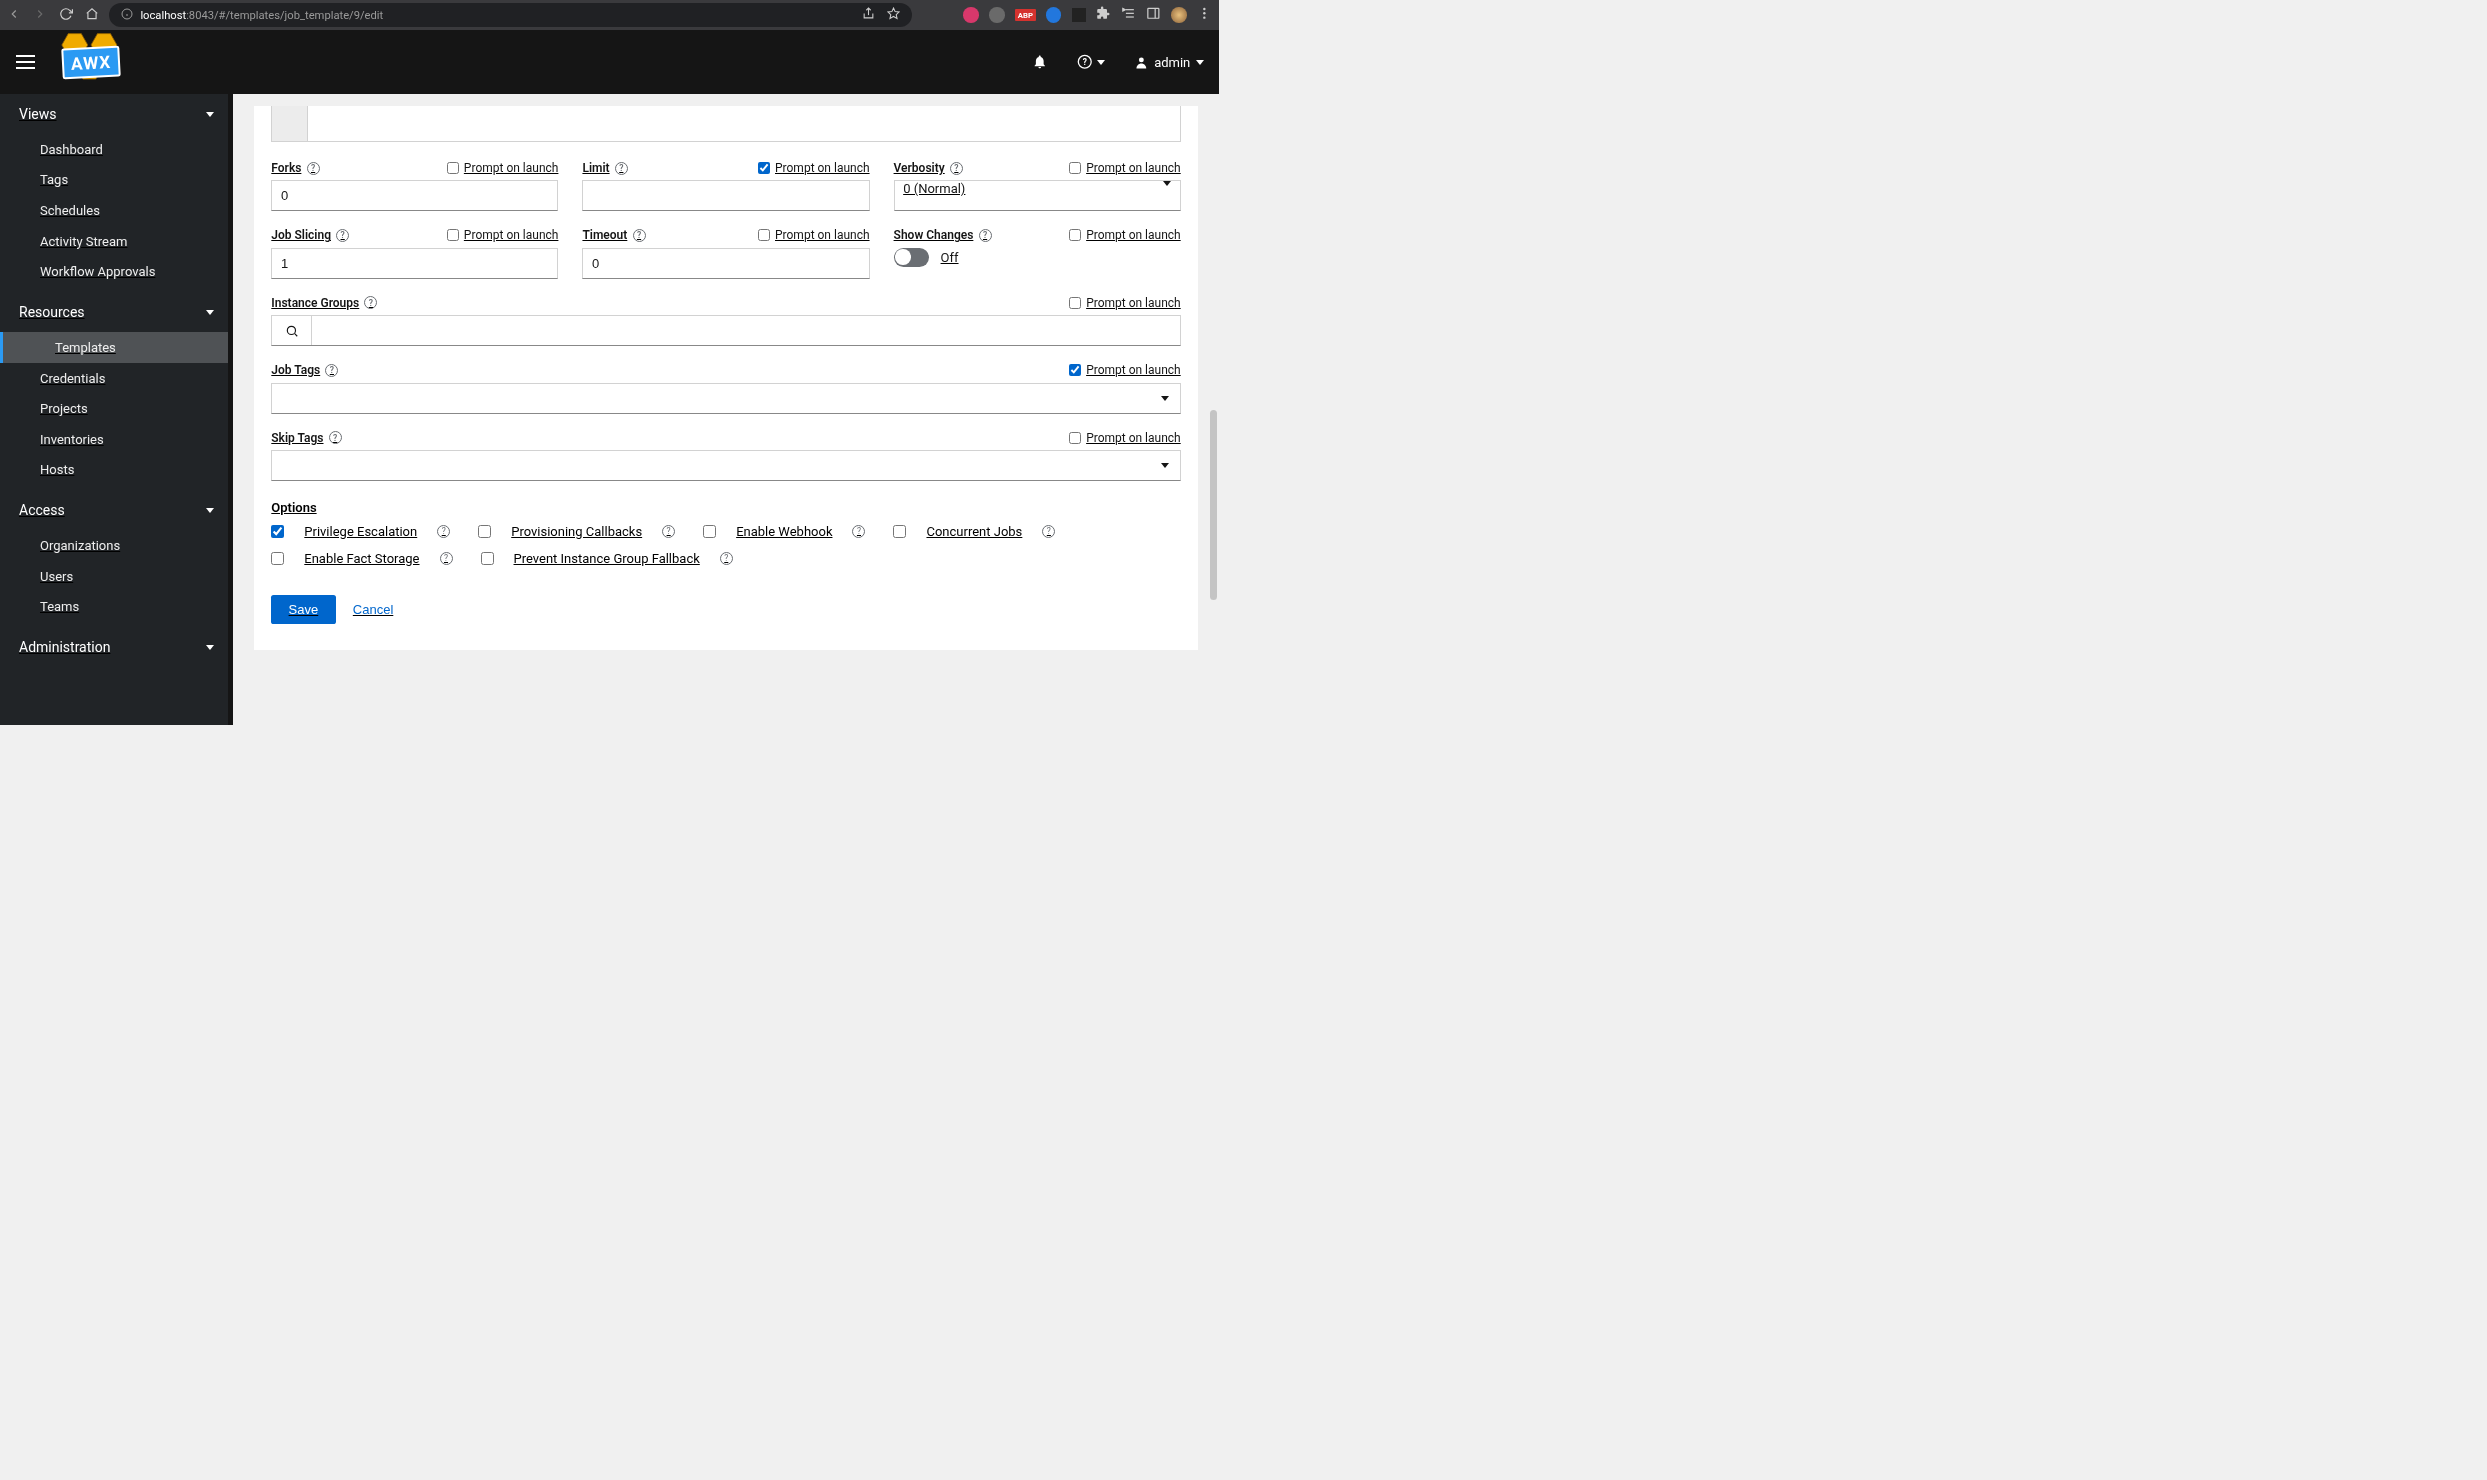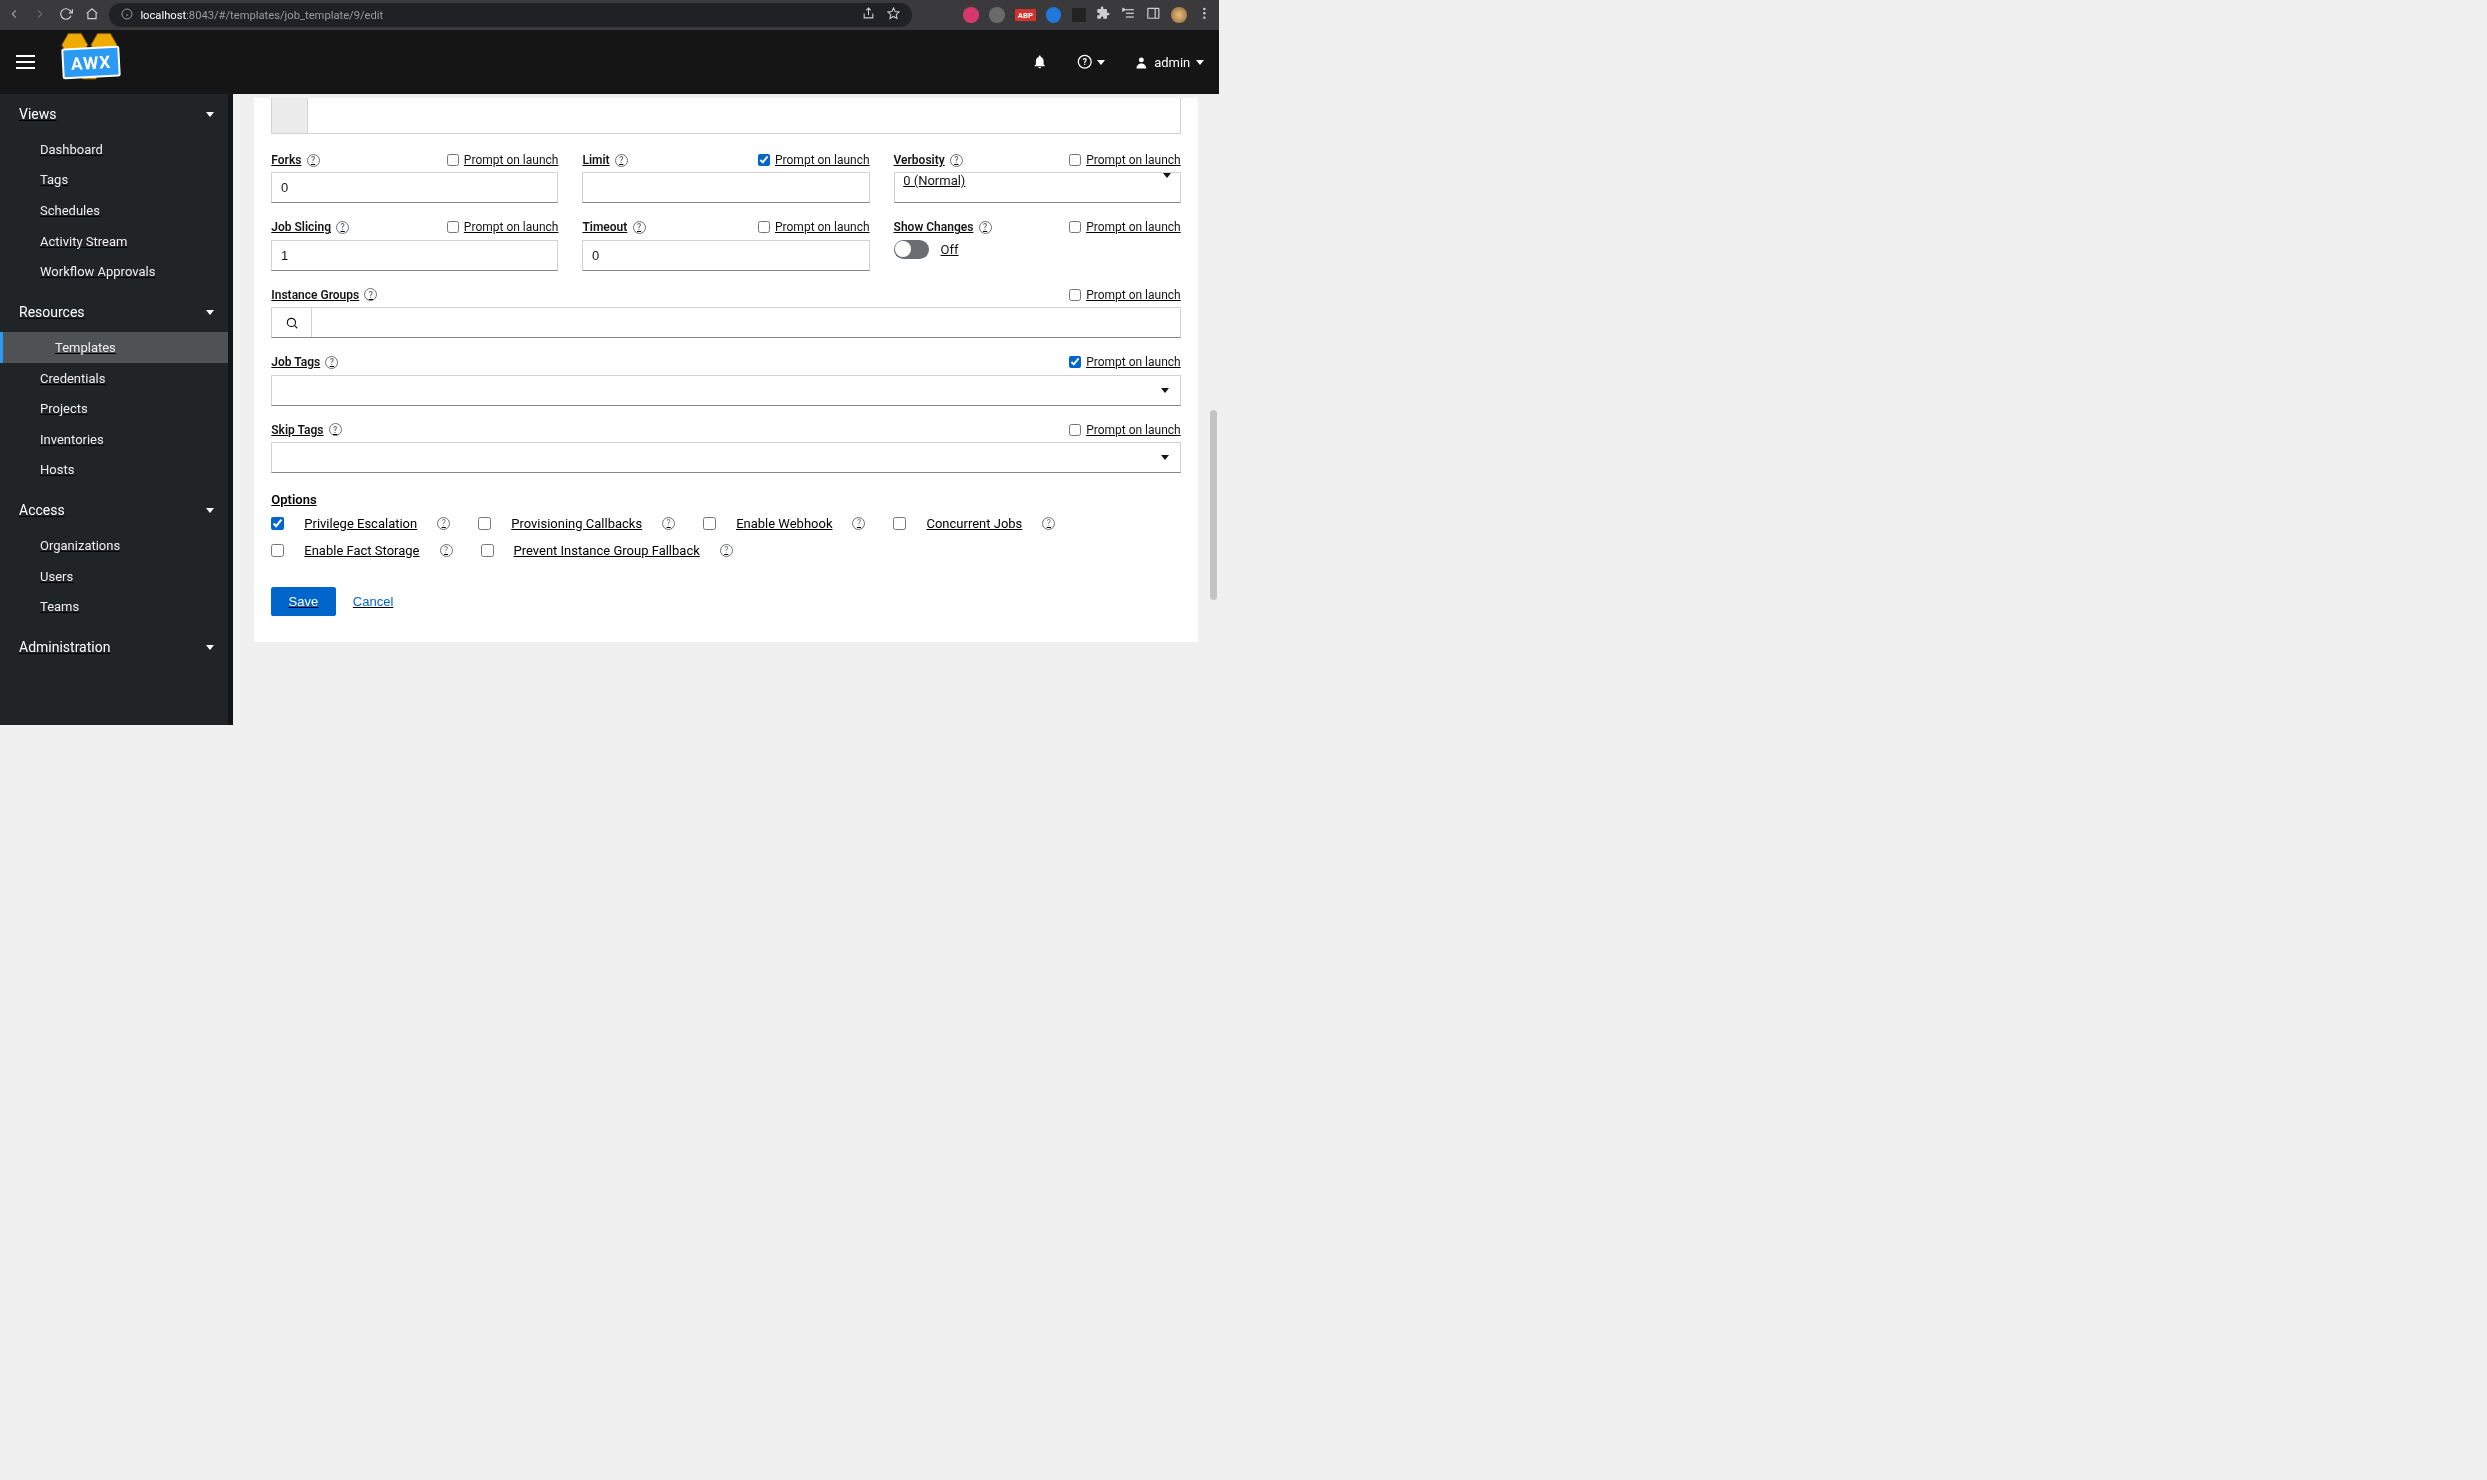--- a/index.html
+++ b/index.html
@@ -88,21 +88,21 @@
 .sidebar-scroll-edge {
   position:absolute; right:0; top:0; width:5.2px; height:100%;
   background:#151515;
 }
 
 .main {
   flex:1; background:#f0f0f0; overflow-y:auto; position:relative;
   padding: 0 21px;
 }
 .card {
-  background:#fff; margin: 4px auto; width: 100%;
+  background:#fff; margin: 12px auto; width: 100%;
   padding: 0 17.3px 26px 17.3px;
 }
 
 .code-header {
   height: 36px; border:0.9px solid #d2d2d2; border-top:none;
   display:flex; margin-bottom: 19px;
 }
 .code-header .gutter { width:36px; background:#ececec; border-right:0.9px solid #d2d2d2;}
 .code-header .body { flex:1; }
 

